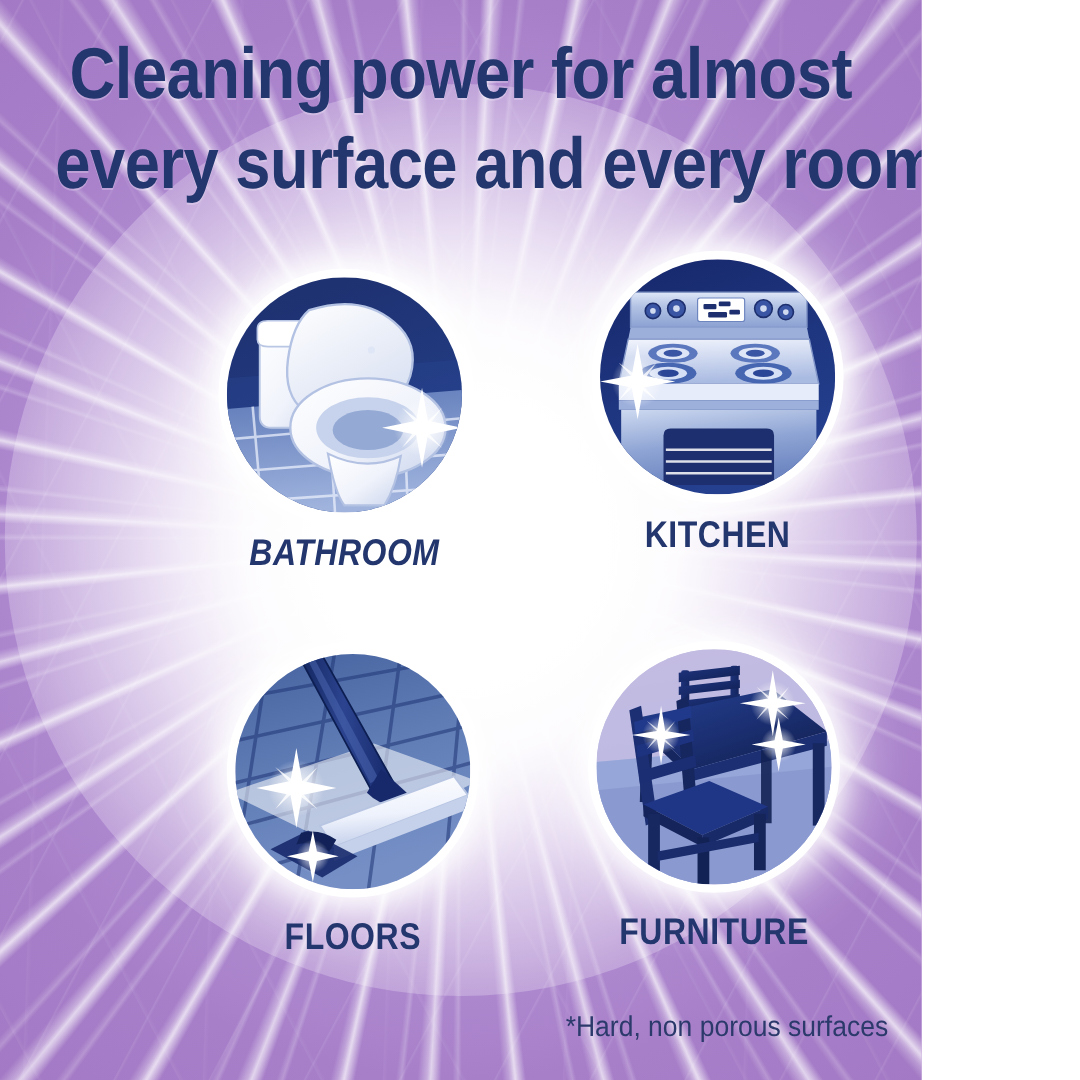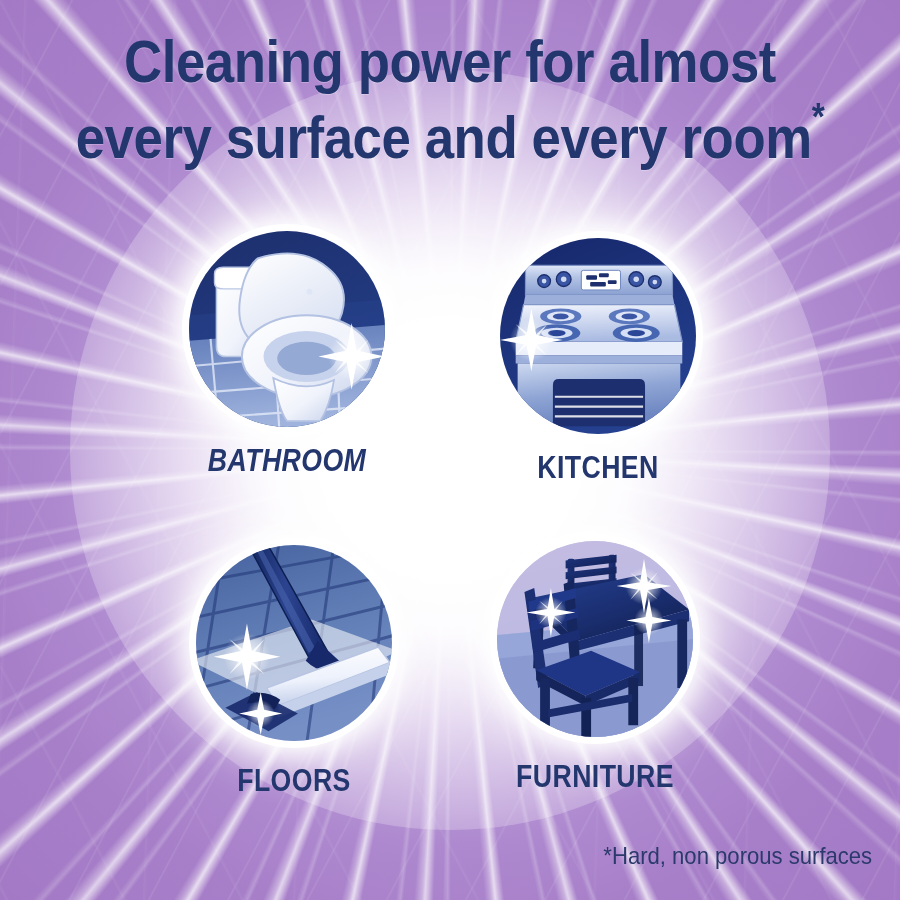--- a/index.html
+++ b/index.html
@@ -3,21 +3,21 @@
 <meta charset="utf-8">
 <title>Cleaning Power Product Graphic</title>
 <style>
   html, body {
     margin: 0;
     padding: 0;
     background: #ffffff;
   }
   #stage {
     position: relative;
-    width: 900px;
+    width: 768px;
     height: 900px;
     overflow: hidden;
     font-family: "Liberation Sans", "DejaVu Sans", sans-serif;
     background: #a97fc8;
   }
 
   
   .bg-base {
     position: absolute;
     inset: 0;
@@ -188,21 +188,21 @@
     top: 212px;
     white-space: nowrap;
     color: #23376e;
     font-weight: bold;
     font-size: 31px;
     letter-spacing: .5px;
   }
 
   
   #tile-bathroom { left: 189px; top: 231px; font-style: italic; }
-  #tile-kitchen  { left: 500px; top: 238px; }
+  #tile-kitchen  { left: 500px; top: 216px; }
   #tile-floors   { left: 196px; top: 545px; }
   #tile-furniture{ left: 497px; top: 541px; }
 
   #tile-floors .caption,
   #tile-furniture .caption { top: 218px; }
 
   
   .footnote {
     position: absolute;
     right: 28px;

